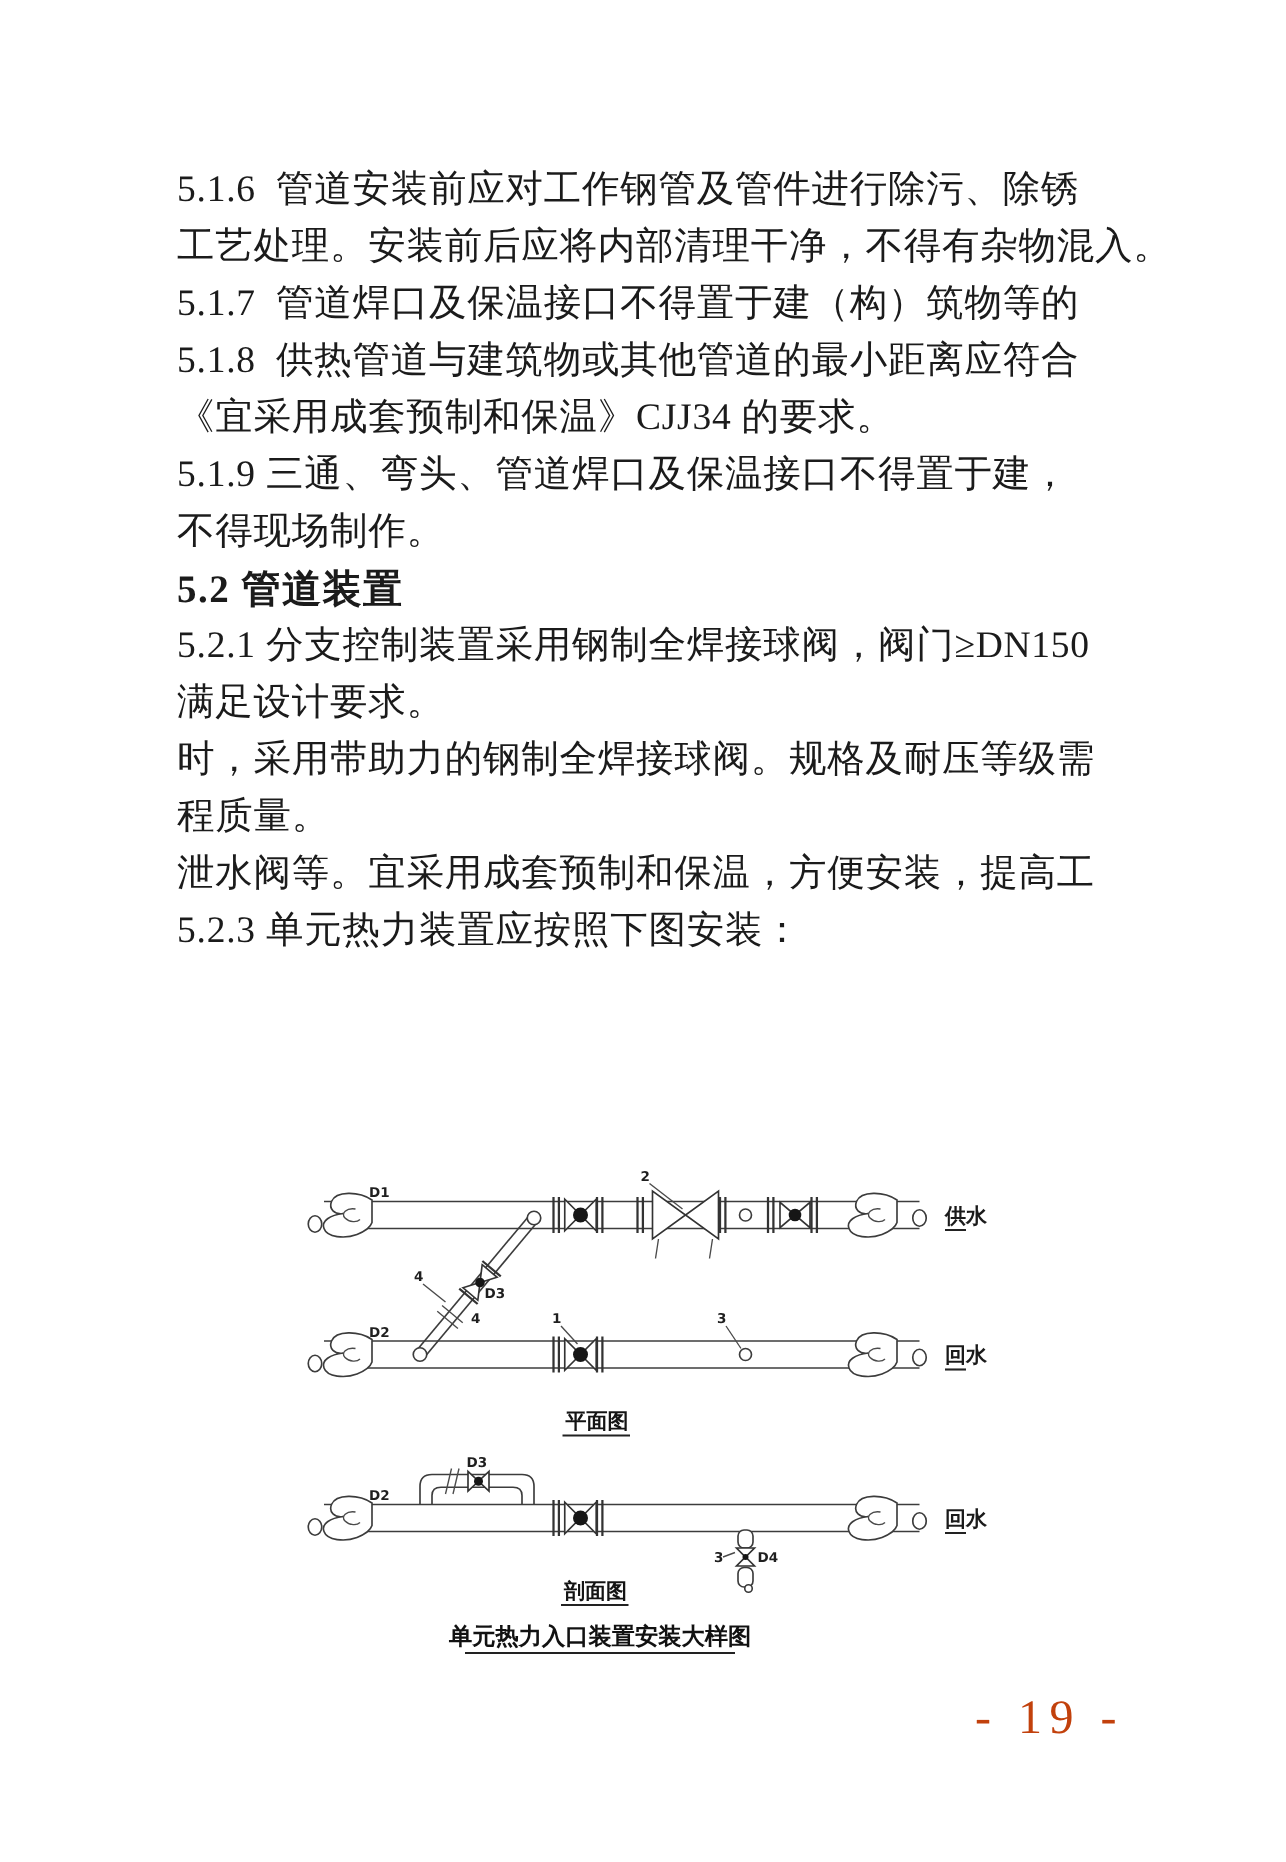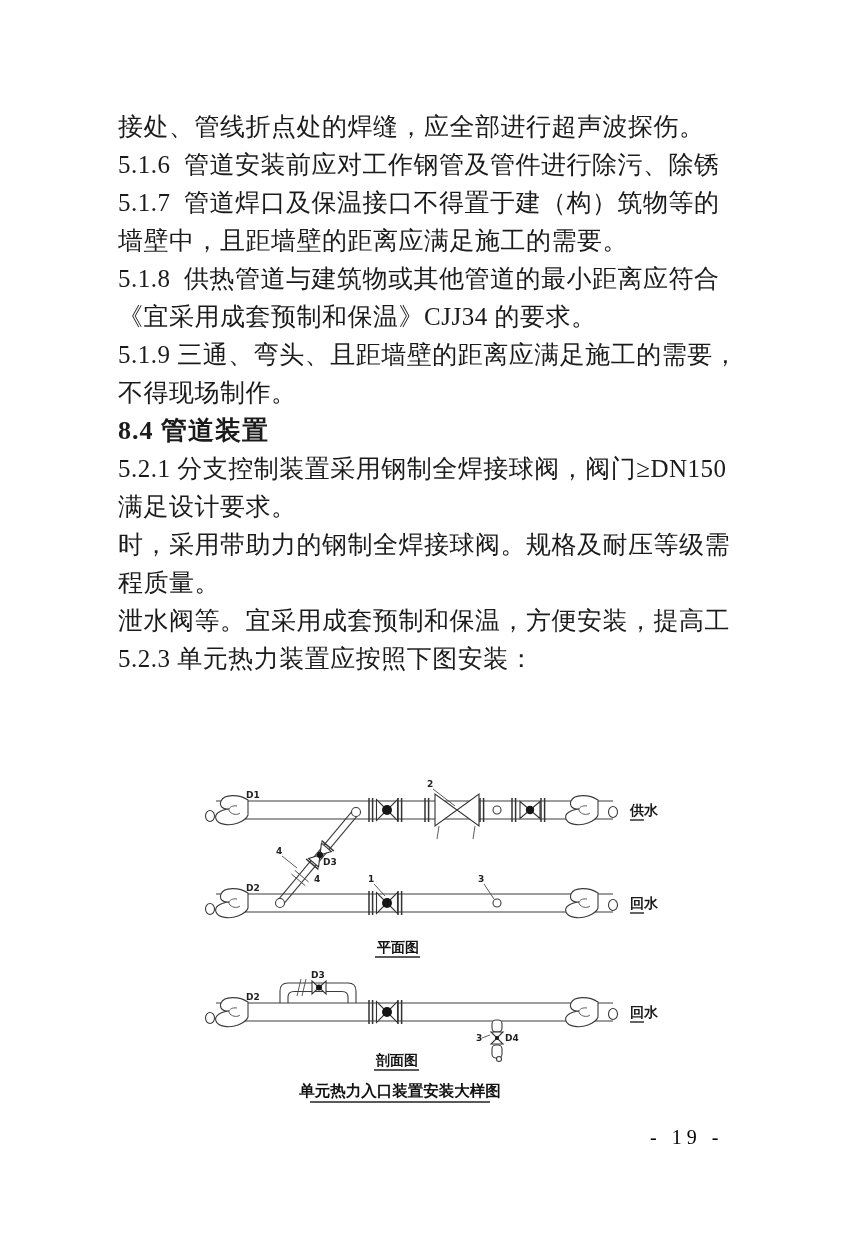--- a/index.html
+++ b/index.html
@@ -7,49 +7,48 @@
     width:857px;height:1241px;position:relative;overflow:hidden;
     background:#ffffff;
     font-family:"Liberation Serif","DejaVu Serif",serif;
   }
   .doc{position:absolute;left:118px;top:108px;color:#1b1b1b;}
   .ln{height:38px;line-height:38px;font-size:25px;white-space:pre;letter-spacing:0.5px;}
   .ln.h2{font-weight:bold;font-size:26px;letter-spacing:1px;}
   .figure{position:absolute;left:180px;top:772px;width:500px;height:345px;}
   .pageno{
     position:absolute;left:650px;top:1126px;
-    font-size:20px;color:#000000;letter-spacing:5px;white-space:pre;
+    font-size:32px;color:#c2410c;letter-spacing:5px;white-space:pre;
     font-family:"Liberation Serif","DejaVu Serif",serif;
     text-align:center;
   }
   svg .pipe{stroke:#3c3c3c;stroke-width:1.1;fill:none;}
   svg .thin{stroke:#4a4a4a;stroke-width:0.9;fill:none;}
   svg .flg{stroke:#333;stroke-width:1.5;fill:none;}
   svg .vbody{fill:#ffffff;stroke:#333;stroke-width:1.1;}
   svg .vdot{fill:#161616;stroke:none;}
   svg .wfill{fill:#ffffff;stroke:#3c3c3c;stroke-width:1.1;}
   svg .lbl{font-family:"DejaVu Sans","Liberation Sans",sans-serif;font-size:9px;font-weight:bold;fill:#1f1f1f;}
   svg .flow{font-family:"DejaVu Sans","Liberation Sans",sans-serif;font-size:14px;font-weight:600;fill:#1a1a1a;}
   svg .cap{font-family:"DejaVu Sans","Liberation Sans",sans-serif;font-size:14px;font-weight:bold;fill:#141414;}
   svg .ttl{font-family:"DejaVu Sans","Liberation Sans",sans-serif;font-size:15.5px;font-weight:bold;fill:#111;}
   svg .rule{stroke:#222;stroke-width:1.4;}
 </style>
 </head>
 <body>
 
 <div class="doc">
-  <div class="ln">接处、管线折点处的焊缝，应全部进行超声波探伤。</div>
   <div class="ln">5.1.6  管道安装前应对工作钢管及管件进行除污、除锈</div>
+  <div class="ln">工艺处理。安装前后应将内部清理干净，不得有杂物混入。</div>
   <div class="ln">5.1.7  管道焊口及保温接口不得置于建（构）筑物等的</div>
-  <div class="ln">墙壁中，且距墙壁的距离应满足施工的需要。</div>
   <div class="ln">5.1.8  供热管道与建筑物或其他管道的最小距离应符合</div>
   <div class="ln">《宜采用成套预制和保温》CJJ34 的要求。</div>
-  <div class="ln">5.1.9 三通、弯头、且距墙壁的距离应满足施工的需要，</div>
+  <div class="ln">5.1.9 三通、弯头、管道焊口及保温接口不得置于建，</div>
   <div class="ln">不得现场制作。</div>
-  <div class="ln h2">8.4 管道装置</div>
+  <div class="ln h2">5.2 管道装置</div>
   <div class="ln">5.2.1 分支控制装置采用钢制全焊接球阀，阀门≥DN150</div>
   <div class="ln">满足设计要求。</div>
   <div class="ln">时，采用带助力的钢制全焊接球阀。规格及耐压等级需</div>
   <div class="ln">程质量。</div>
   <div class="ln">泄水阀等。宜采用成套预制和保温，方便安装，提高工</div>
   <div class="ln">5.2.3 单元热力装置应按照下图安装：</div>
 </div>
 
 <svg class="figure" viewBox="0 0 500 345">
   <defs>

